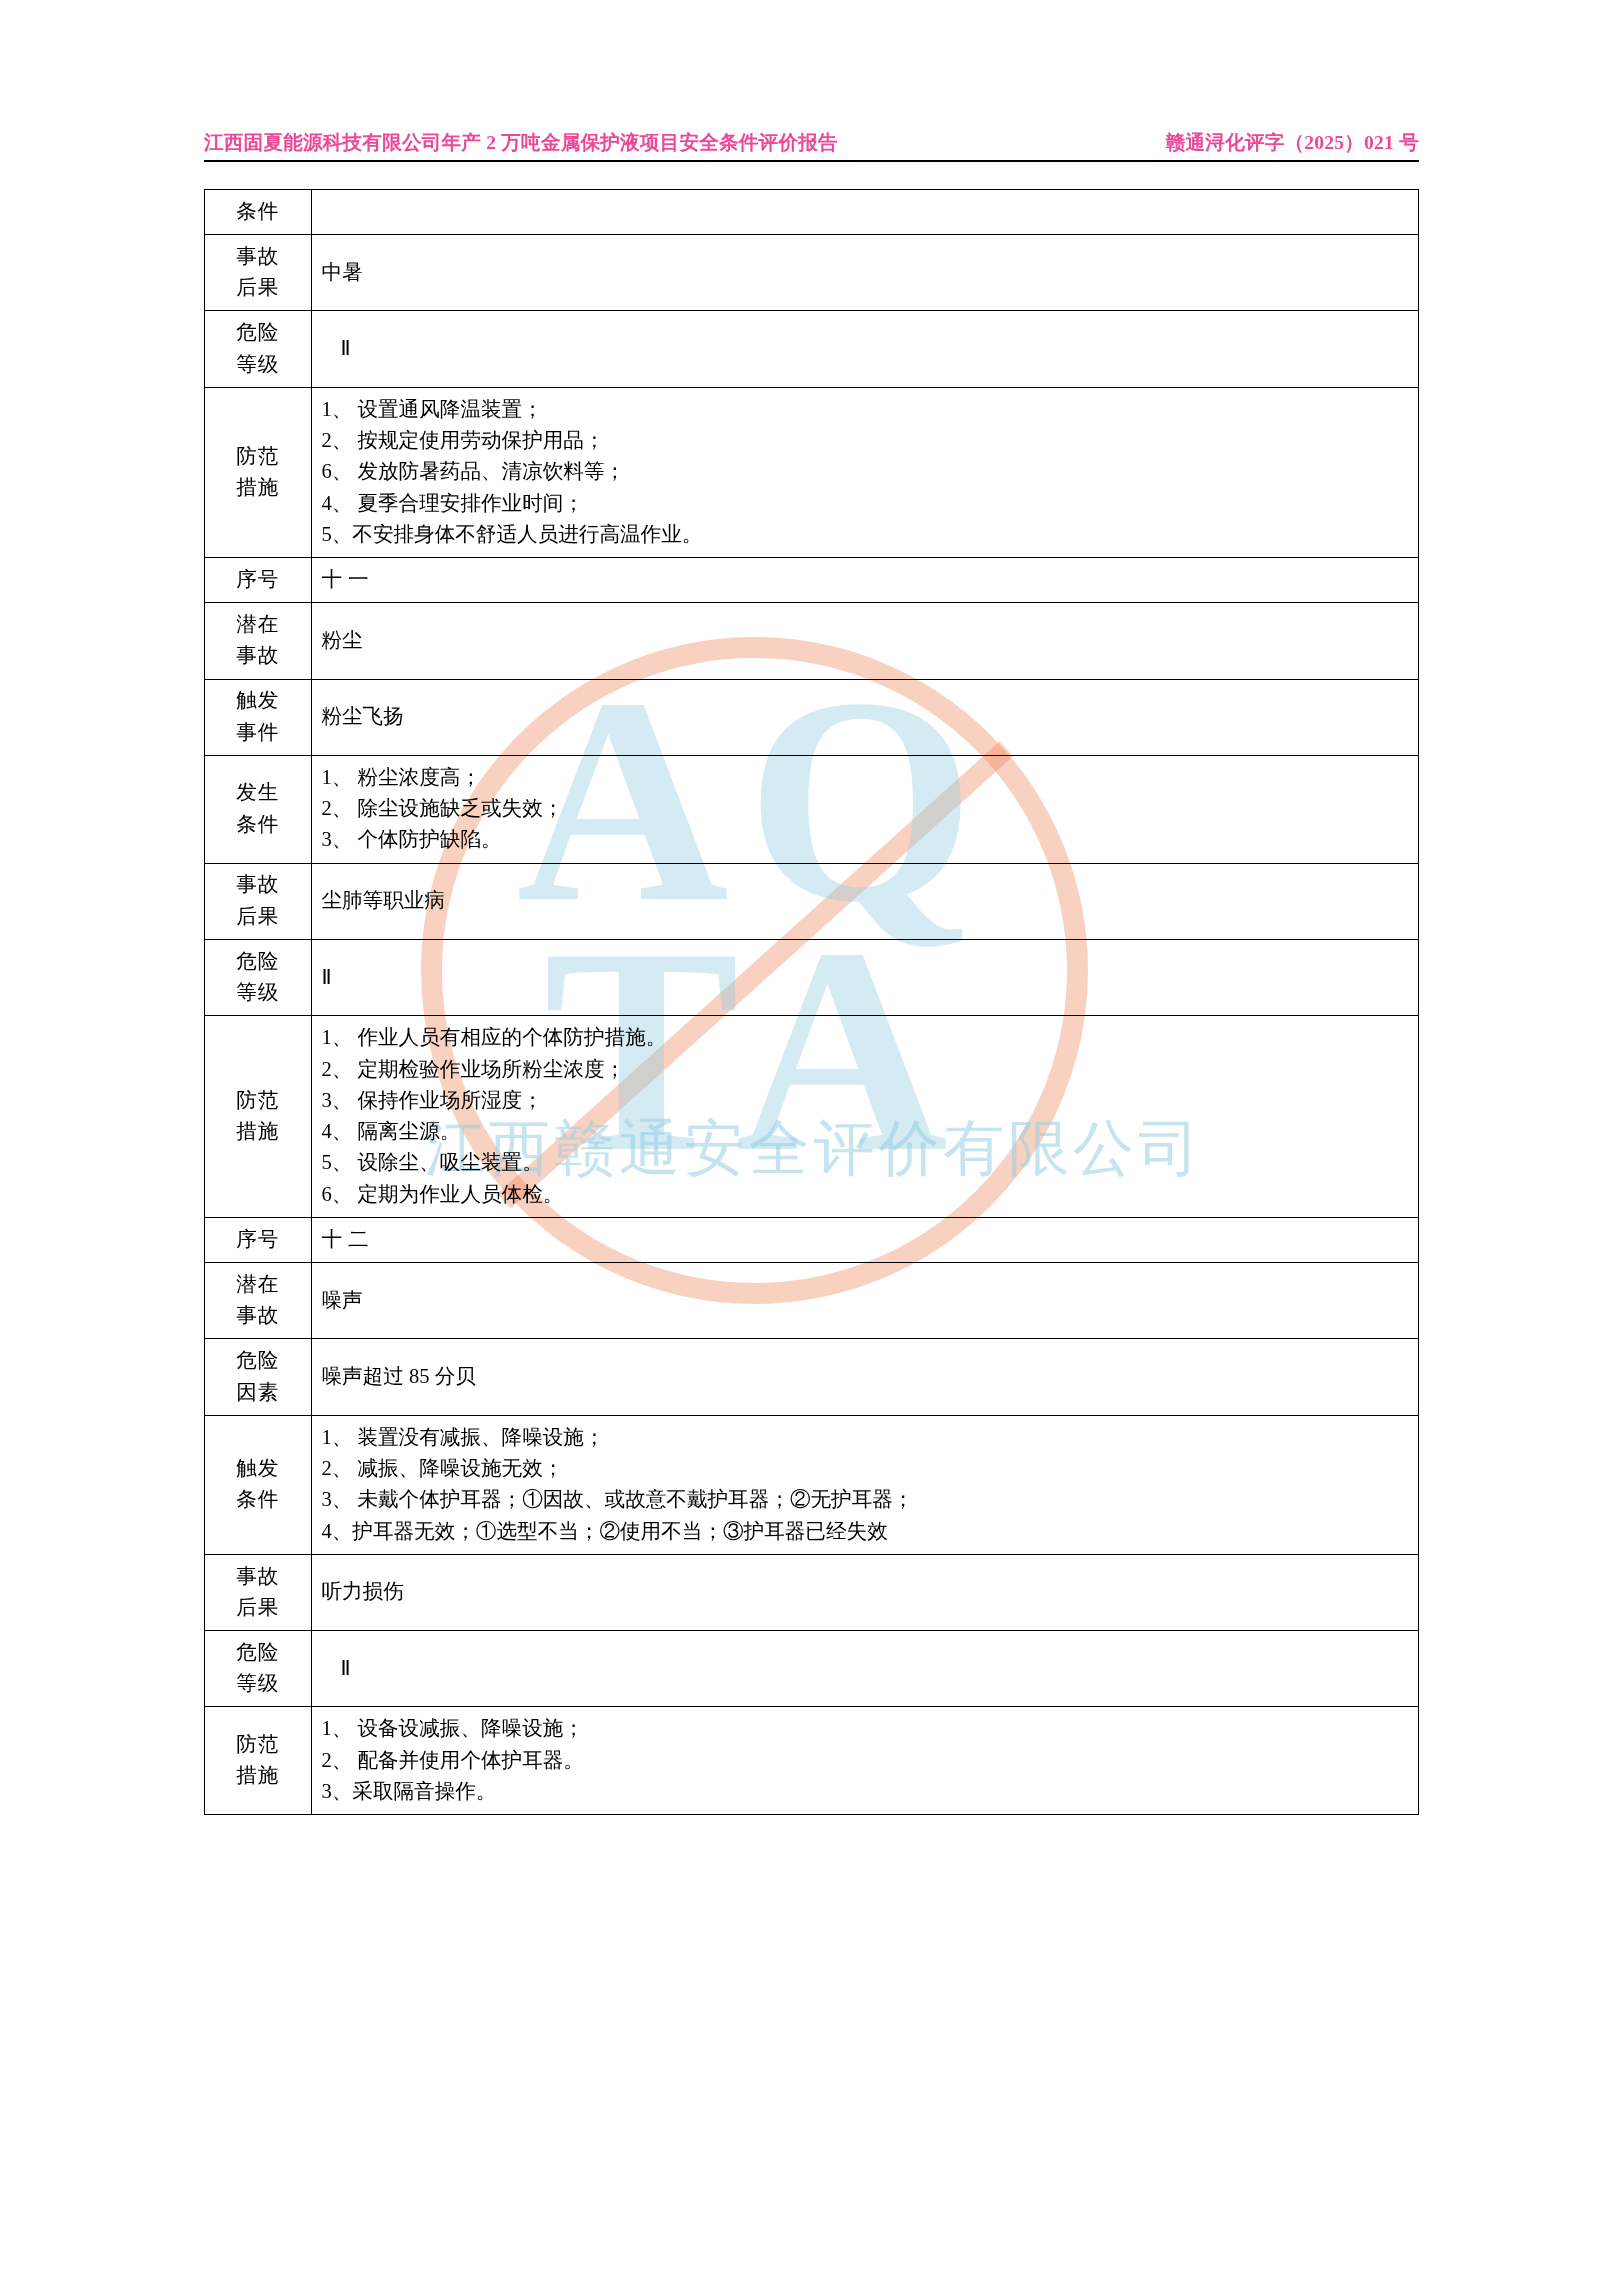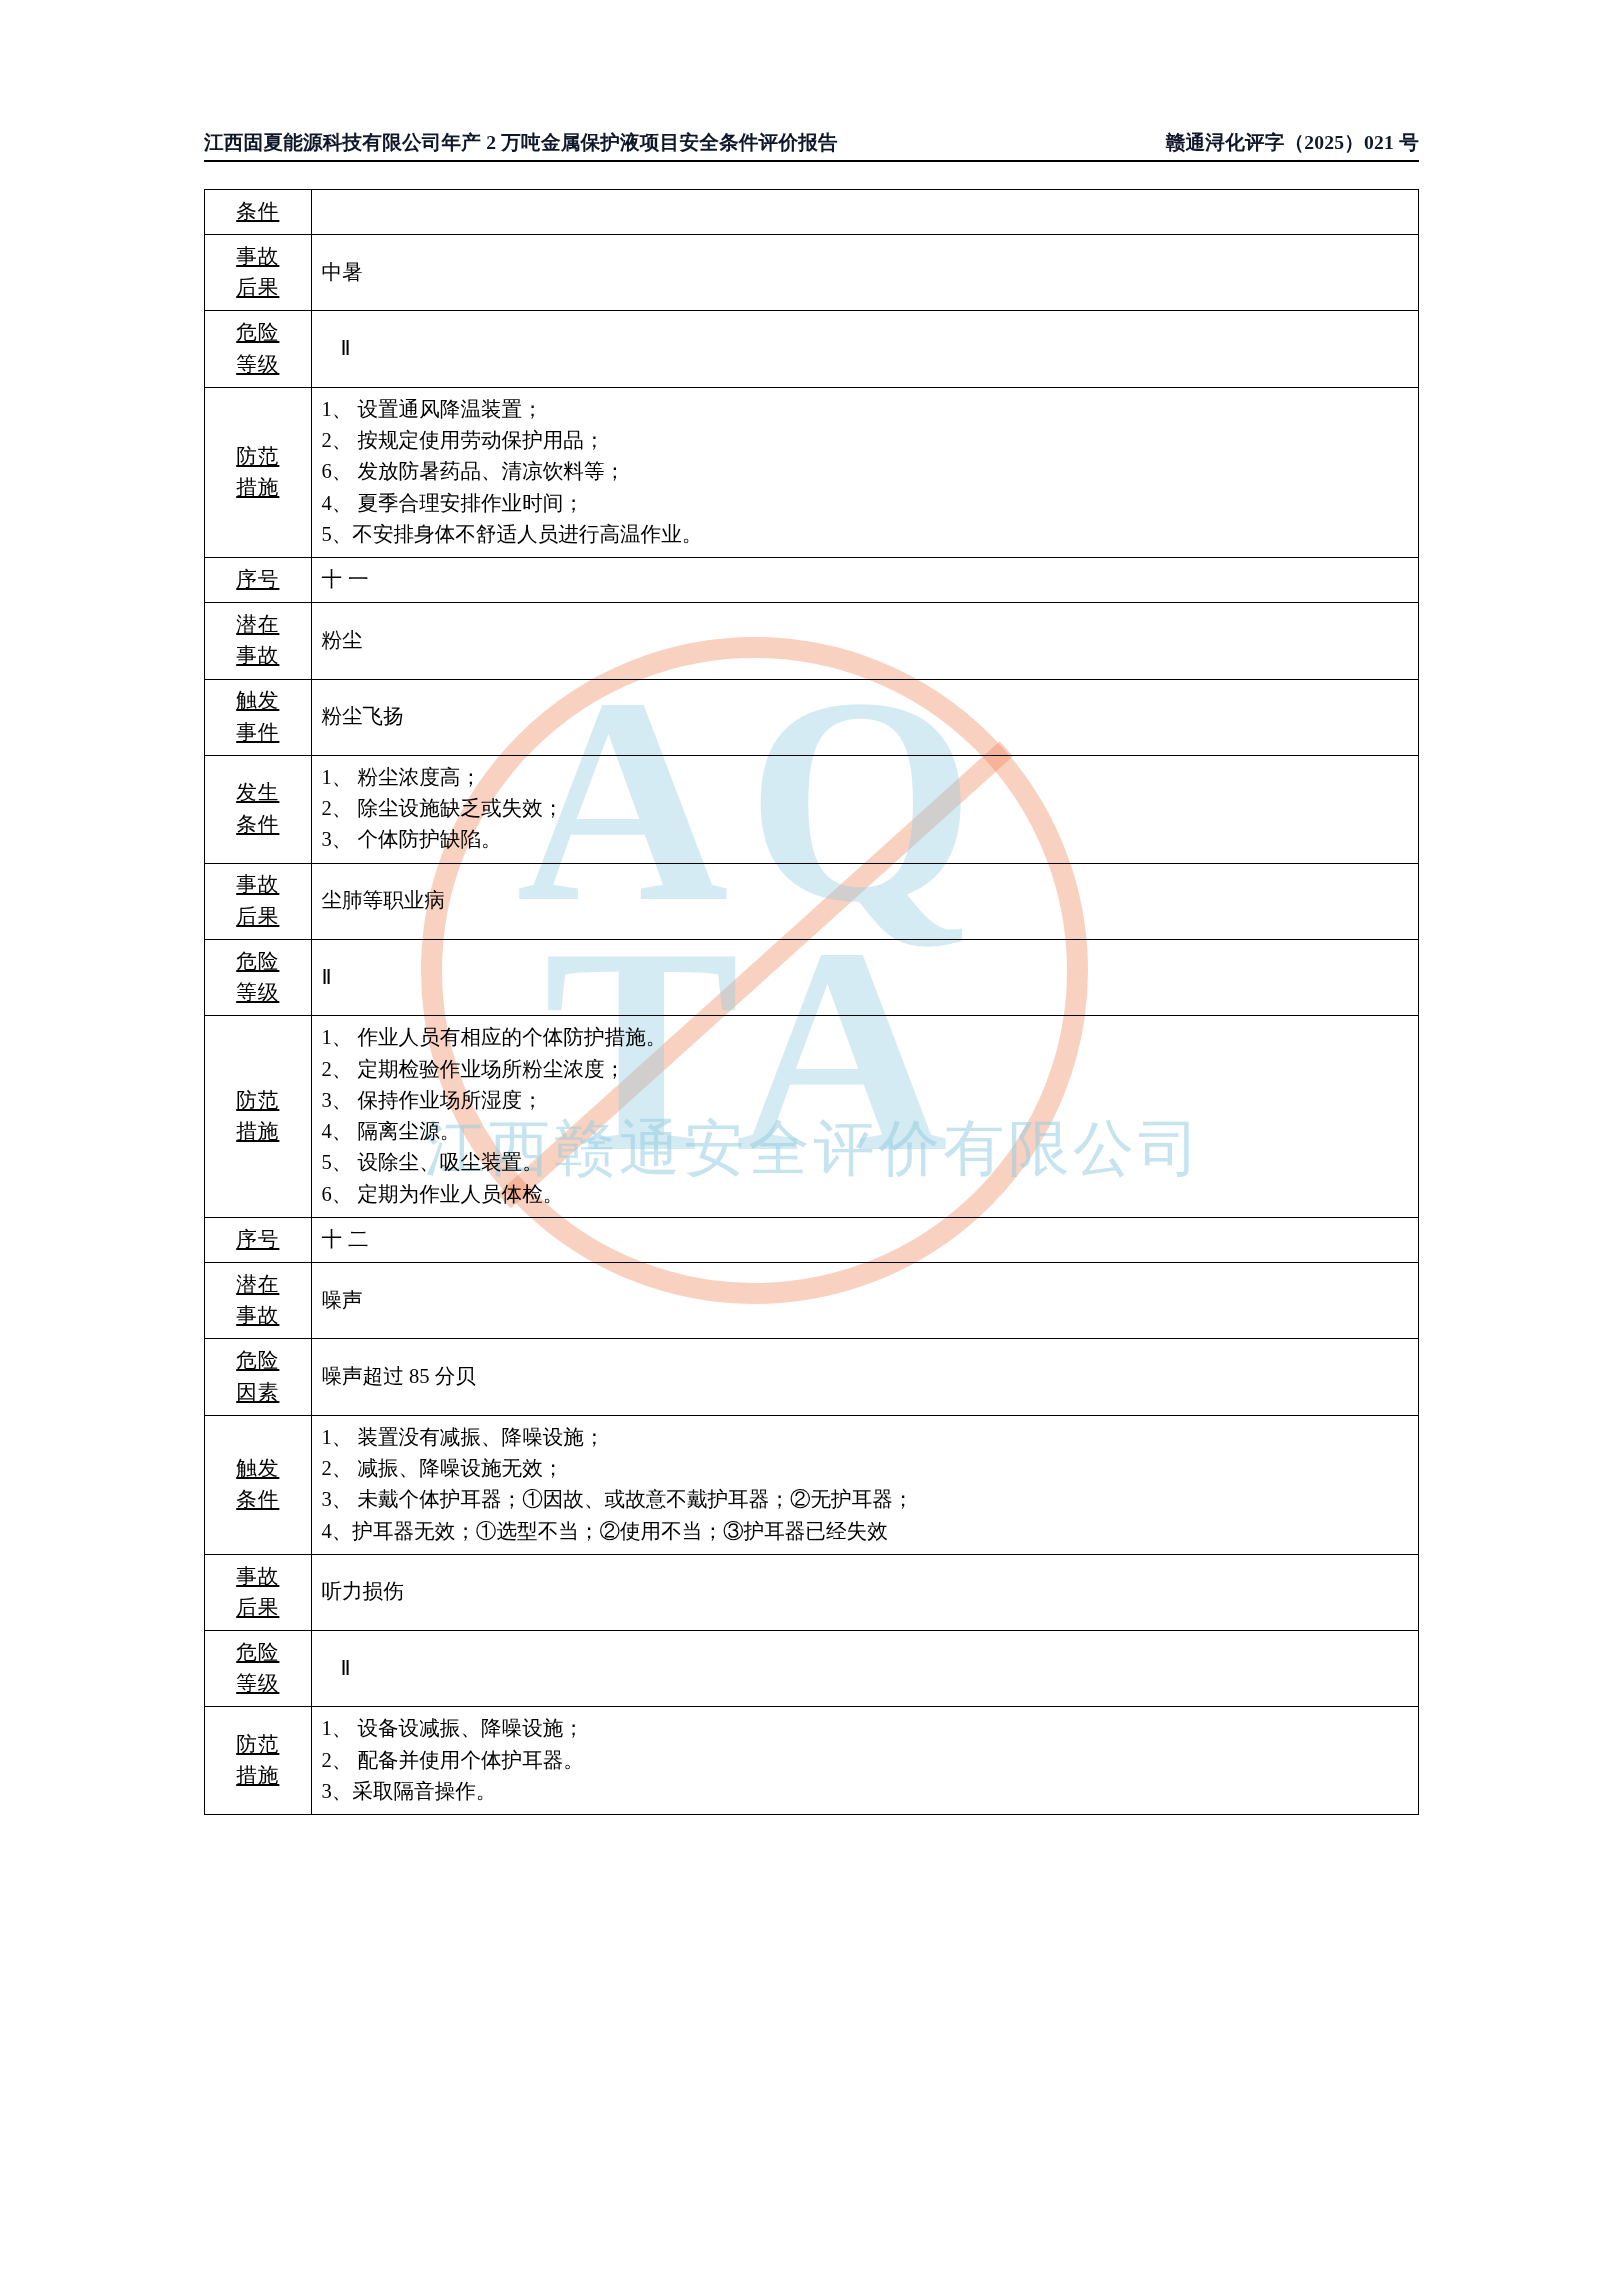--- a/index.html
+++ b/index.html
@@ -19,21 +19,21 @@
   
   .header {
     position: absolute;
     left: 204px;
     top: 129px;
     width: 1215px;
     display: flex;
     justify-content: space-between;
     align-items: flex-end;
     font-size: 19.6px;
-    color: #0f172a;
+    color: #ec4899;
     font-weight: bold;
     letter-spacing: 0.2px;
   }
   .header .hdr-right { font-weight: bold; }
   .header-rule {
     position: absolute;
     left: 204px;
     top: 160px;
     width: 1215px;
     height: 2px;
@@ -121,21 +121,21 @@
     background: transparent;
   }
   td.lbl {
     width: 86px;
     text-align: center;
     font-size: 21.6px;
     line-height: 1.3;
     padding: 5.9px 3.9px;
     letter-spacing: 1px;
   }
-  td.lbl .l { display: block; text-decoration: underline; }
+  td.lbl .l { display: block; }
   td.val { padding-left: 21.6px; font-family: Liberation Serif, serif; }
   td.center { text-align: left; padding-left: 0; }
   td.val-list { padding-left: 21.6px; }
   td.val-list .li {
     white-space: nowrap;
   }
   .ser { letter-spacing: 5.9px; }
 
   
   .pageno {

